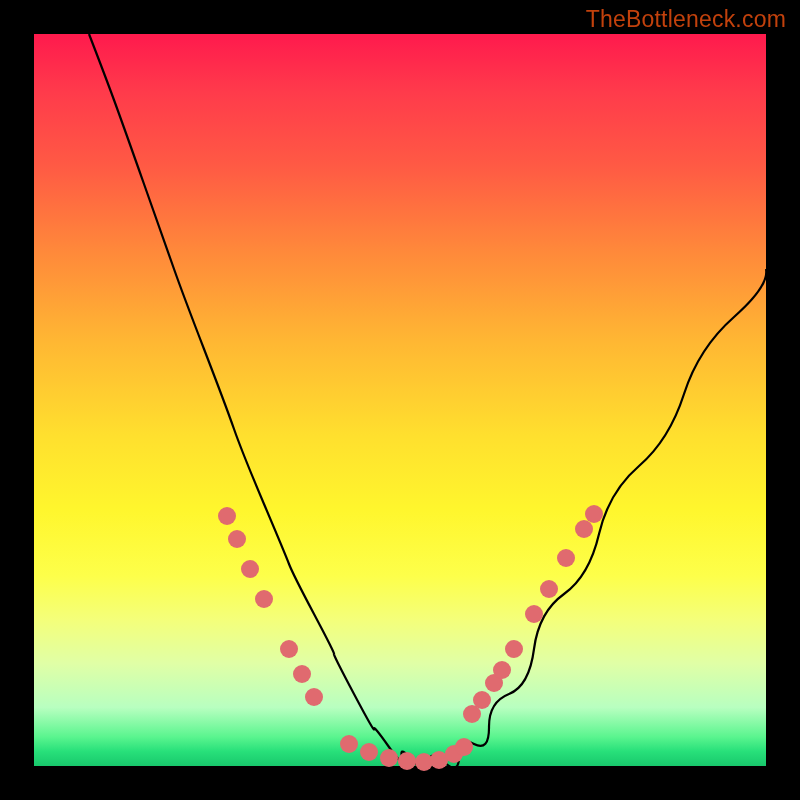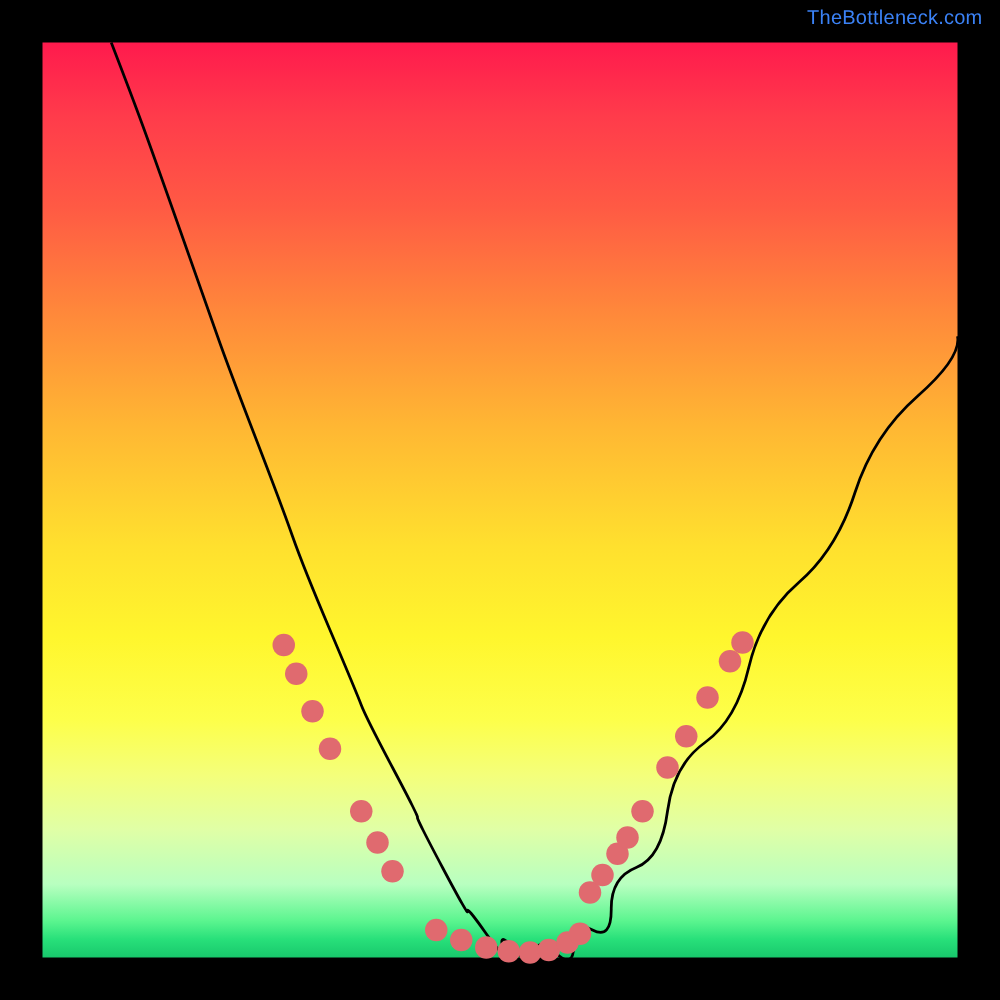--- a/index.html
+++ b/index.html
@@ -38,22 +38,22 @@
       #e0ffa6 86%,
       #b8ffc0 92%,
       #5bf58f 96%,
       #28e07a 98%,
       #18c86c 100%);
   }
   .watermark {
     position: absolute;
     top: 6px;
     right: 14px;
-    color: #3b82f6;
-    font-size: 16px;
+    color: #c2410c;
+    font-size: 23px;
     font-weight: 500;
     letter-spacing: 0.2px;
     user-select: none;
   }
   svg.curve {
     position: absolute;
     left: 0;
     top: 0;
     width: 732px;
     height: 732px;

